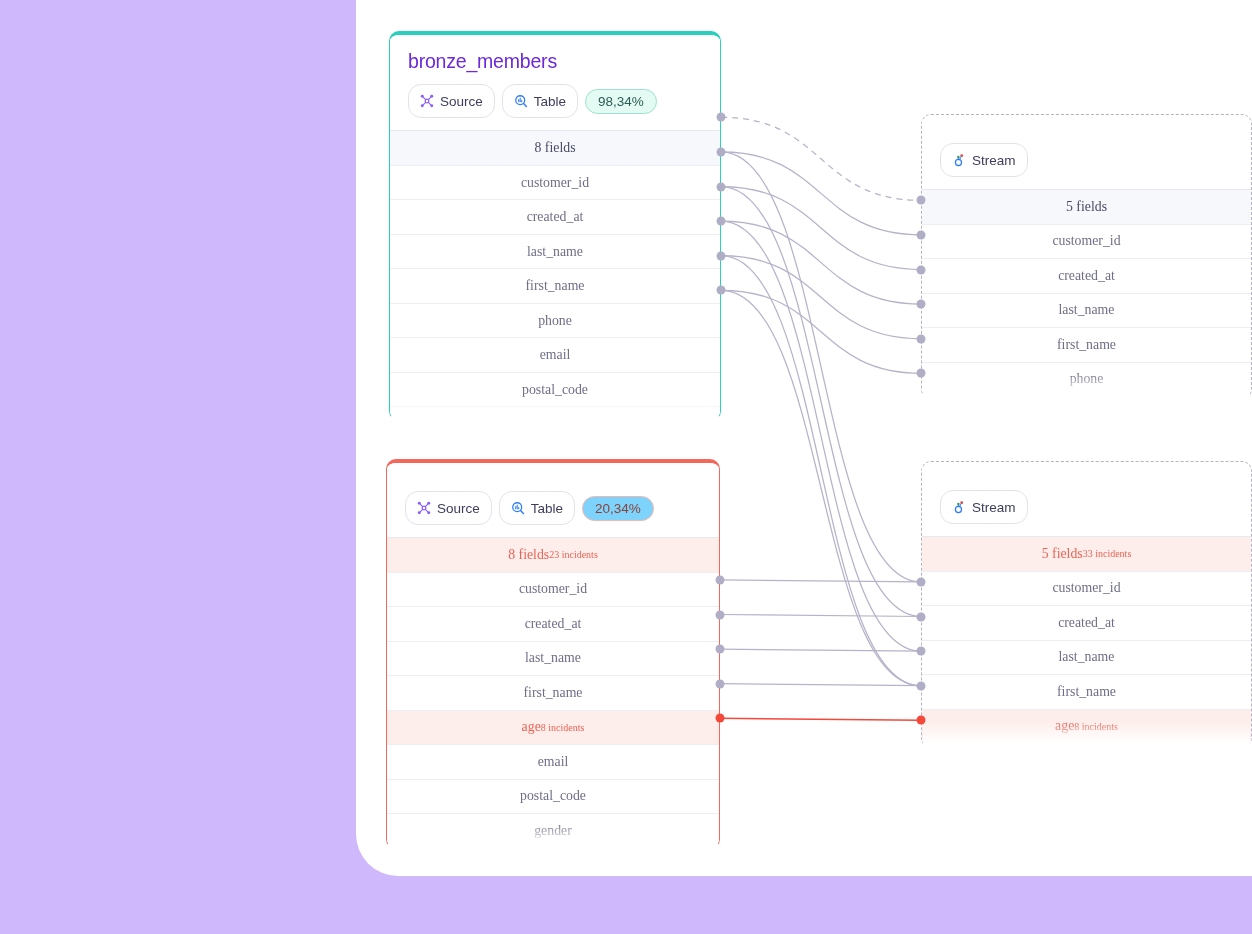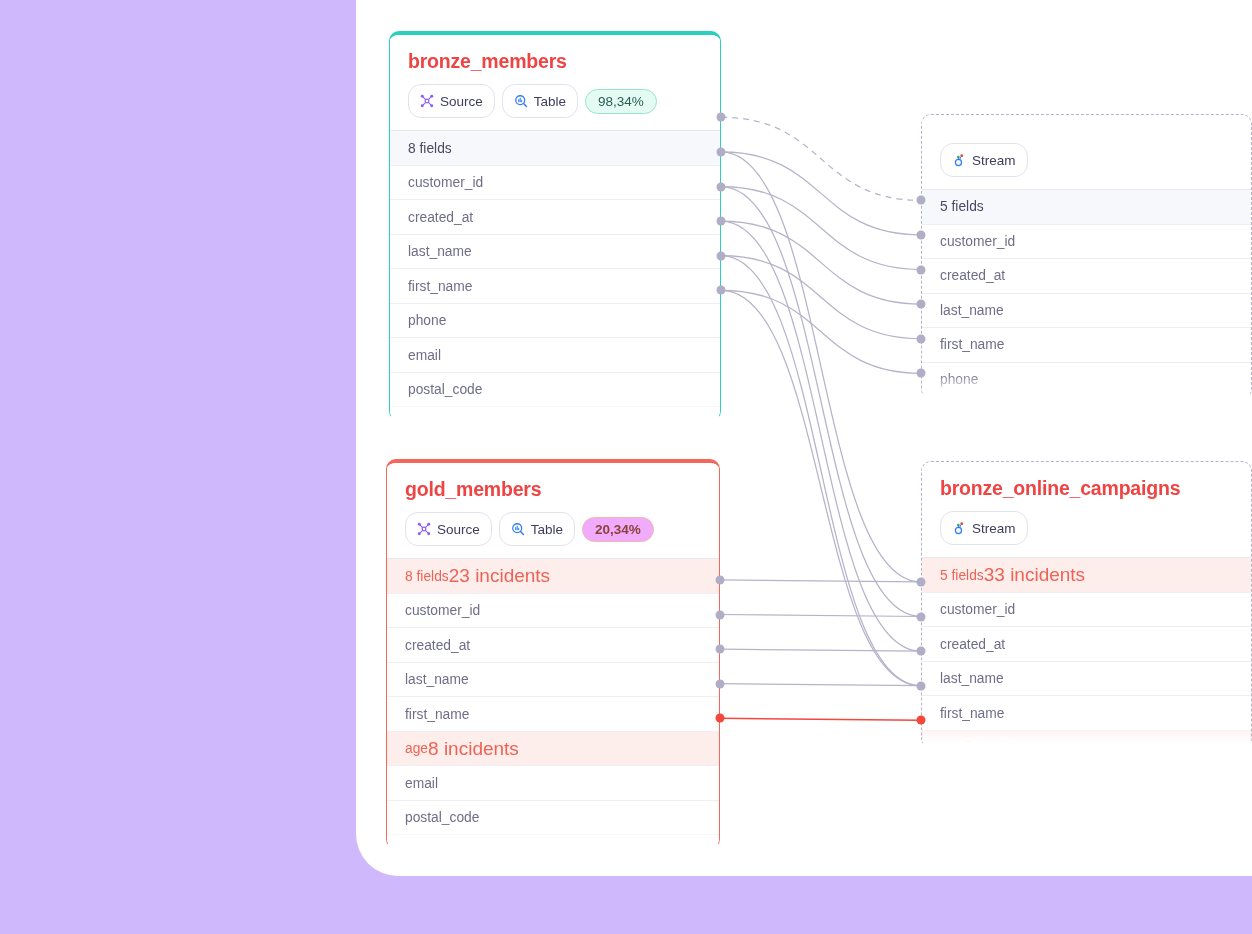--- a/index.html
+++ b/index.html
@@ -61,22 +61,22 @@
     border: 1.7px dashed #b4b2c8;
   }
 
   .node-head {
     padding: 16px 18px 12px 18px;
     background: #ffffff;
   }
 
   .node-title {
     font-size: 19.5px;
-    font-weight: 700;
-    color: #ef4444;
+    font-weight: 400;
+    color: #6d28d9;
     letter-spacing: -0.2px;
     line-height: 1.1;
     white-space: nowrap;
   }
 
   .badge-row {
     display: flex;
     align-items: center;
     gap: 7px;
     margin-top: 12px;
@@ -101,58 +101,58 @@
   .badge.pct {
     padding: 0 12px;
     font-size: 13.5px;
   }
   .badge.pct.good {
     background: #e4fbf3;
     border-color: #9ce3cf;
     color: #2c5d55;
   }
   .badge.pct.bad {
-    background: #f0abfc;
+    background: #7dd3fc;
     border-color: #f5b6ab;
     color: #8a4338;
-    font-weight: bold;
   }
 
   
   .fields { background: #ffffff; }
 
   .row {
     display: flex;
     align-items: center;
-    justify-content: flex-start;
+    justify-content: center;
     height: 34.5px;
     padding: 0 18px;
     font-size: 13.8px;
     color: #6f6e88;
     border-top: 1px solid #eeeef4;
     background: #ffffff;
     white-space: nowrap;
+    font-family: Liberation Serif, serif;
   }
   .row:first-child { border-top: 1px solid #e8e8f0; }
 
   .row.header {
     background: #f7f8fb;
     color: #4a4a66;
   }
 
   .row.alert {
     background: #fdeeeb;
     color: #ed6355;
   }
   .row.header.alert {
     background: #fdeeeb;
     color: #ed6355;
   }
 
-  .row .incidents { font-size: 19px; }
+  .row .incidents { font-size: 10px; }
 
   
   .fade {
     position: absolute;
     left: 2px; right: 2px; bottom: 0;
     height: 26px;
     background: linear-gradient(to bottom, rgba(255,255,255,0), #ffffff 80%);
     pointer-events: none;
   }
 
@@ -259,21 +259,20 @@
       <span>age</span>
       <span class="incidents"></span>
     </div>
         </div>
     </div>
     <div class="fade"></div>
     </div>
     <div class="node solid" style="left: 386px; top: 459px; width: 334px; height: 390px; --accent: #f4675a;">
     <div class="node-clip">
       <div class="node-head">
-        <div class="node-title">gold_members</div>
         <div class="badge-row">
             <span class="badge">
         <svg width="14" height="14" viewBox="0 0 16 16">
       <circle cx="8" cy="8" r="2.1" fill="none" stroke="#8b5cf6" stroke-width="1.4"></circle>
       <circle cx="2.6" cy="2.6" r="1.7" fill="#8b5cf6"></circle>
       <circle cx="13.4" cy="2.6" r="1.7" fill="#8b5cf6"></circle>
       <circle cx="2.6" cy="13.4" r="1.7" fill="#8b5cf6"></circle>
       <circle cx="13.4" cy="13.4" r="1.7" fill="#8b5cf6"></circle>
       <path d="M3.9 3.9 L6.4 6.4 M12.1 3.9 L9.6 6.4 M3.9 12.1 L6.4 9.6 M12.1 12.1 L9.6 9.6" stroke="#8b5cf6" stroke-width="1.25" stroke-linecap="round"></path>
     </svg>
@@ -375,21 +374,20 @@
       <span>phone</span>
       <span class="incidents"></span>
     </div>
         </div>
     </div>
     <div class="fade"></div>
     </div>
     <div class="node dashed" style="left: 921px; top: 461px; width: 331px; height: 287px; --accent: #b4b2c8;">
     <div class="node-clip">
       <div class="node-head">
-        <div class="node-title">bronze_online_campaigns</div>
         <div class="badge-row">
             <span class="badge">
         <svg width="14" height="14" viewBox="0 0 16 16">
       <circle cx="7.4" cy="10.8" r="3.5" fill="none" stroke="#2f7df6" stroke-width="1.4"></circle>
       <circle cx="11.1" cy="3.0" r="1.6" fill="#e8453c"></circle>
       <circle cx="7.3" cy="4.7" r="1.5" fill="#34a853"></circle>
       <path d="M7.4 7.4 V5.9" stroke="#2f7df6" stroke-width="1.3" stroke-linecap="round"></path>
       <path d="M8.6 7.9 L10.2 4.4" stroke="#2f7df6" stroke-width="1.1" stroke-linecap="round"></path>
     </svg>
         <span>Stream</span>

